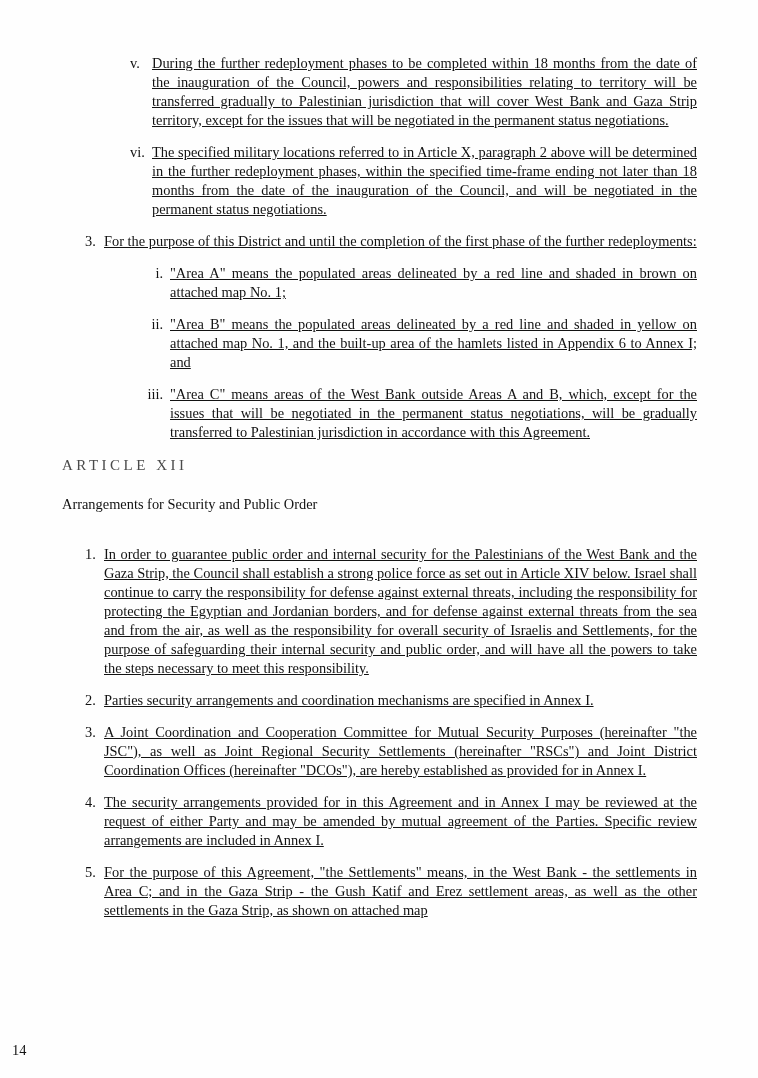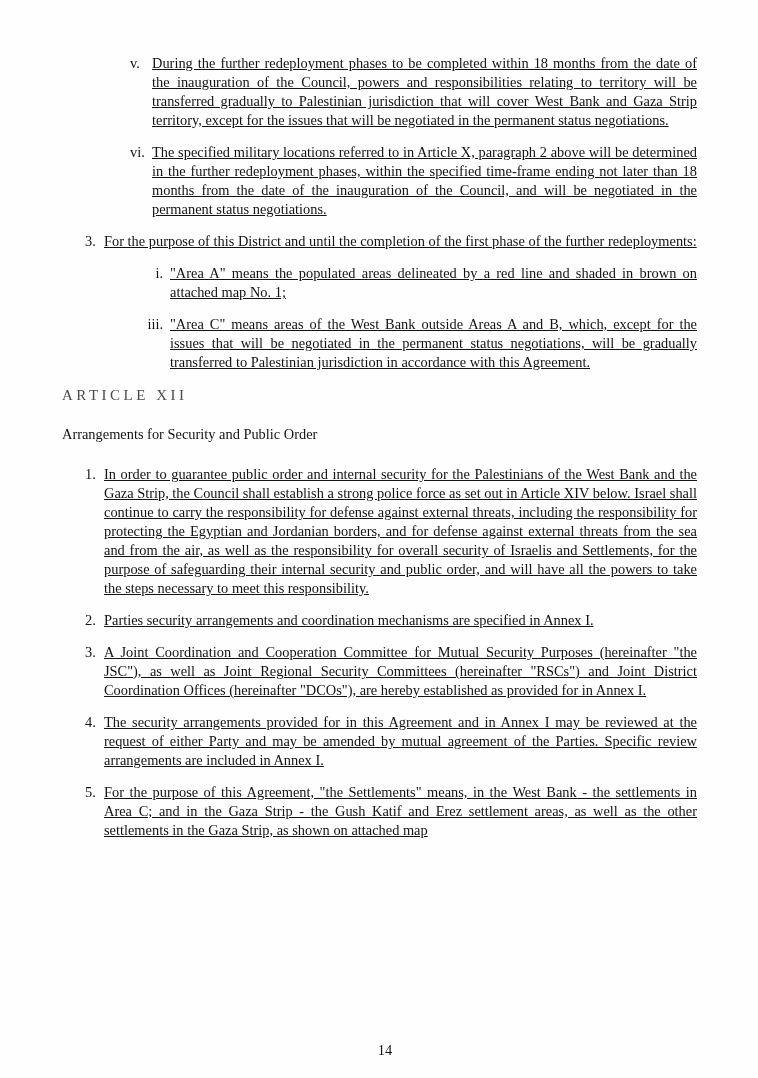--- a/index.html
+++ b/index.html
@@ -42,28 +42,28 @@
   .article-heading {
     margin: 12px 0 21px 0;
     font-size: 15px;
     letter-spacing: 3.5px;
     color: #4a4a4a;
     filter: blur(0.7px);
     transform: scaleY(1.04);
     transform-origin: left top;
   }
   .section-title {
-    margin-bottom: 21px;
+    margin-bottom: 31px;
   }
   .page-number {
     position: absolute;
     bottom: 18px;
     left: 12px;
     right: 0;
-    text-align: center;
+    text-align: left;
   }
 </style>
 </head>
 <body>
 
 <div class="doc">
 
   <div class="block lvl-roman">
     <span class="lbl">v.</span>
     <div class="txt">During the further redeployment phases to be completed within 18 months from the date of the inauguration of the Council, powers and responsibilities relating to territory will be transferred gradually to Palestinian jurisdiction that will cover West Bank and Gaza Strip territory, except for the issues that will be negotiated in the permanent status negotiations.</div>
@@ -77,20 +77,24 @@
   <div class="block lvl-num">
     <span class="lbl">3.</span>
     <div class="txt">For the purpose of this District and until the completion of the first phase of the further redeployments:</div>
   </div>
 
   <div class="block lvl-sub">
     <span class="lbl">i.</span>
     <div class="txt">"Area A" means the populated areas delineated by a red line and shaded in brown on attached map No. 1;</div>
   </div>
 
+  <div class="block lvl-sub">
+    <span class="lbl">ii.</span>
+    <div class="txt">"Area B" means the populated areas delineated by a red line and shaded in yellow on attached map No. 1, and the built-up area of the hamlets listed in Appendix 6 to Annex I; and</div>
+  </div>
 
   <div class="block lvl-sub">
     <span class="lbl">iii.</span>
     <div class="txt">"Area C" means areas of the West Bank outside Areas A and B, which, except for the issues that will be negotiated in the permanent status negotiations, will be gradually transferred to Palestinian jurisdiction in accordance with this Agreement.</div>
   </div>
 
   <div class="article-heading">ARTICLE XII</div>
 
   <div class="section-title">Arrangements for Security and Public Order</div>
 
@@ -99,21 +103,21 @@
     <div class="txt">In order to guarantee public order and internal security for the Palestinians of the West Bank and the Gaza Strip, the Council shall establish a strong police force as set out in Article XIV below. Israel shall continue to carry the responsibility for defense against external threats, including the responsibility for protecting the Egyptian and Jordanian borders, and for defense against external threats from the sea and from the air, as well as the responsibility for overall security of Israelis and Settlements, for the purpose of safeguarding their internal security and public order, and will have all the powers to take the steps necessary to meet this responsibility.</div>
   </div>
 
   <div class="block lvl-num">
     <span class="lbl">2.</span>
     <div class="txt">Parties security arrangements and coordination mechanisms are specified in Annex I.</div>
   </div>
 
   <div class="block lvl-num">
     <span class="lbl">3.</span>
-    <div class="txt">A Joint Coordination and Cooperation Committee for Mutual Security Purposes (hereinafter "the JSC"), as well as Joint Regional Security Committees (hereinafter "RSCs") and Joint District Coordination Offices (hereinafter "DCOs"), are hereby established as provided for in Annex I.</div>
+    <div class="txt">A Joint Coordination and Cooperation Committee for Mutual Security Purposes (hereinafter "the JSC"), as well as Joint Regional Security Settlements (hereinafter "RSCs") and Joint District Coordination Offices (hereinafter "DCOs"), are hereby established as provided for in Annex I.</div>
   </div>
 
   <div class="block lvl-num">
     <span class="lbl">4.</span>
     <div class="txt">The security arrangements provided for in this Agreement and in Annex I may be reviewed at the request of either Party and may be amended by mutual agreement of the Parties. Specific review arrangements are included in Annex I.</div>
   </div>
 
   <div class="block lvl-num">
     <span class="lbl">5.</span>
     <div class="txt">For the purpose of this Agreement, "the Settlements" means, in the West Bank - the settlements in Area C; and in the Gaza Strip - the Gush Katif and Erez settlement areas, as well as the other settlements in the Gaza Strip, as shown on attached map</div>

